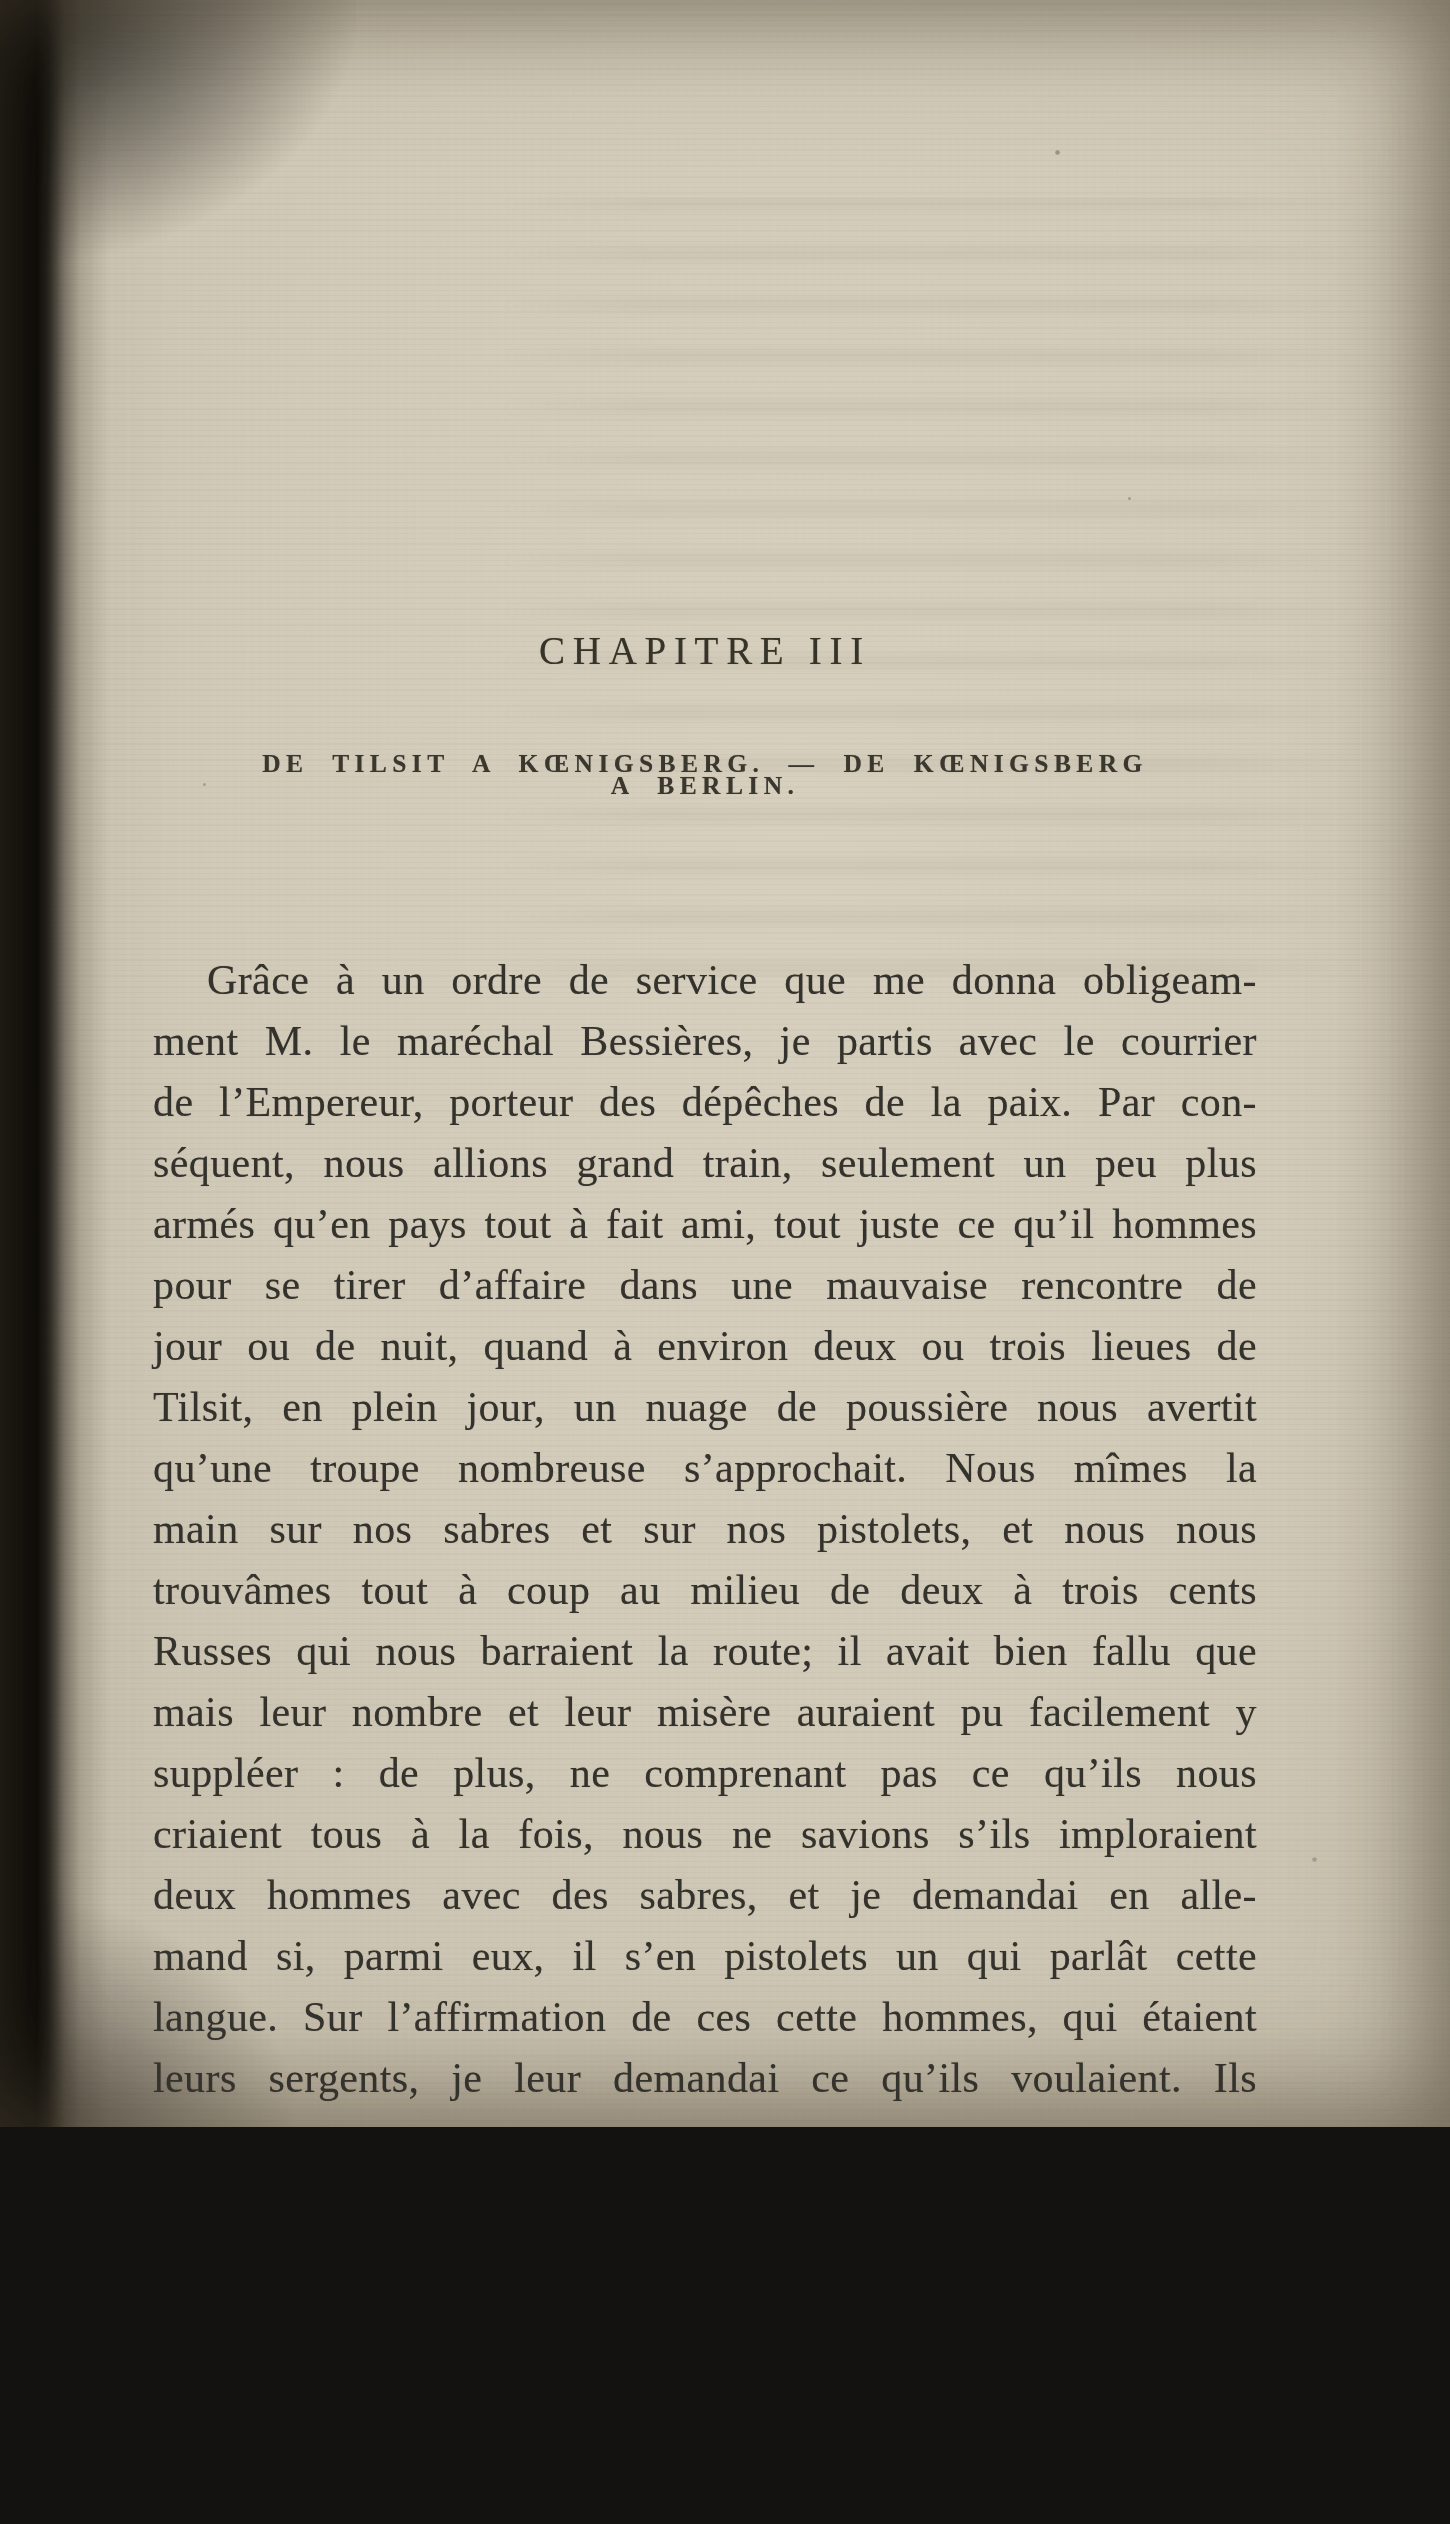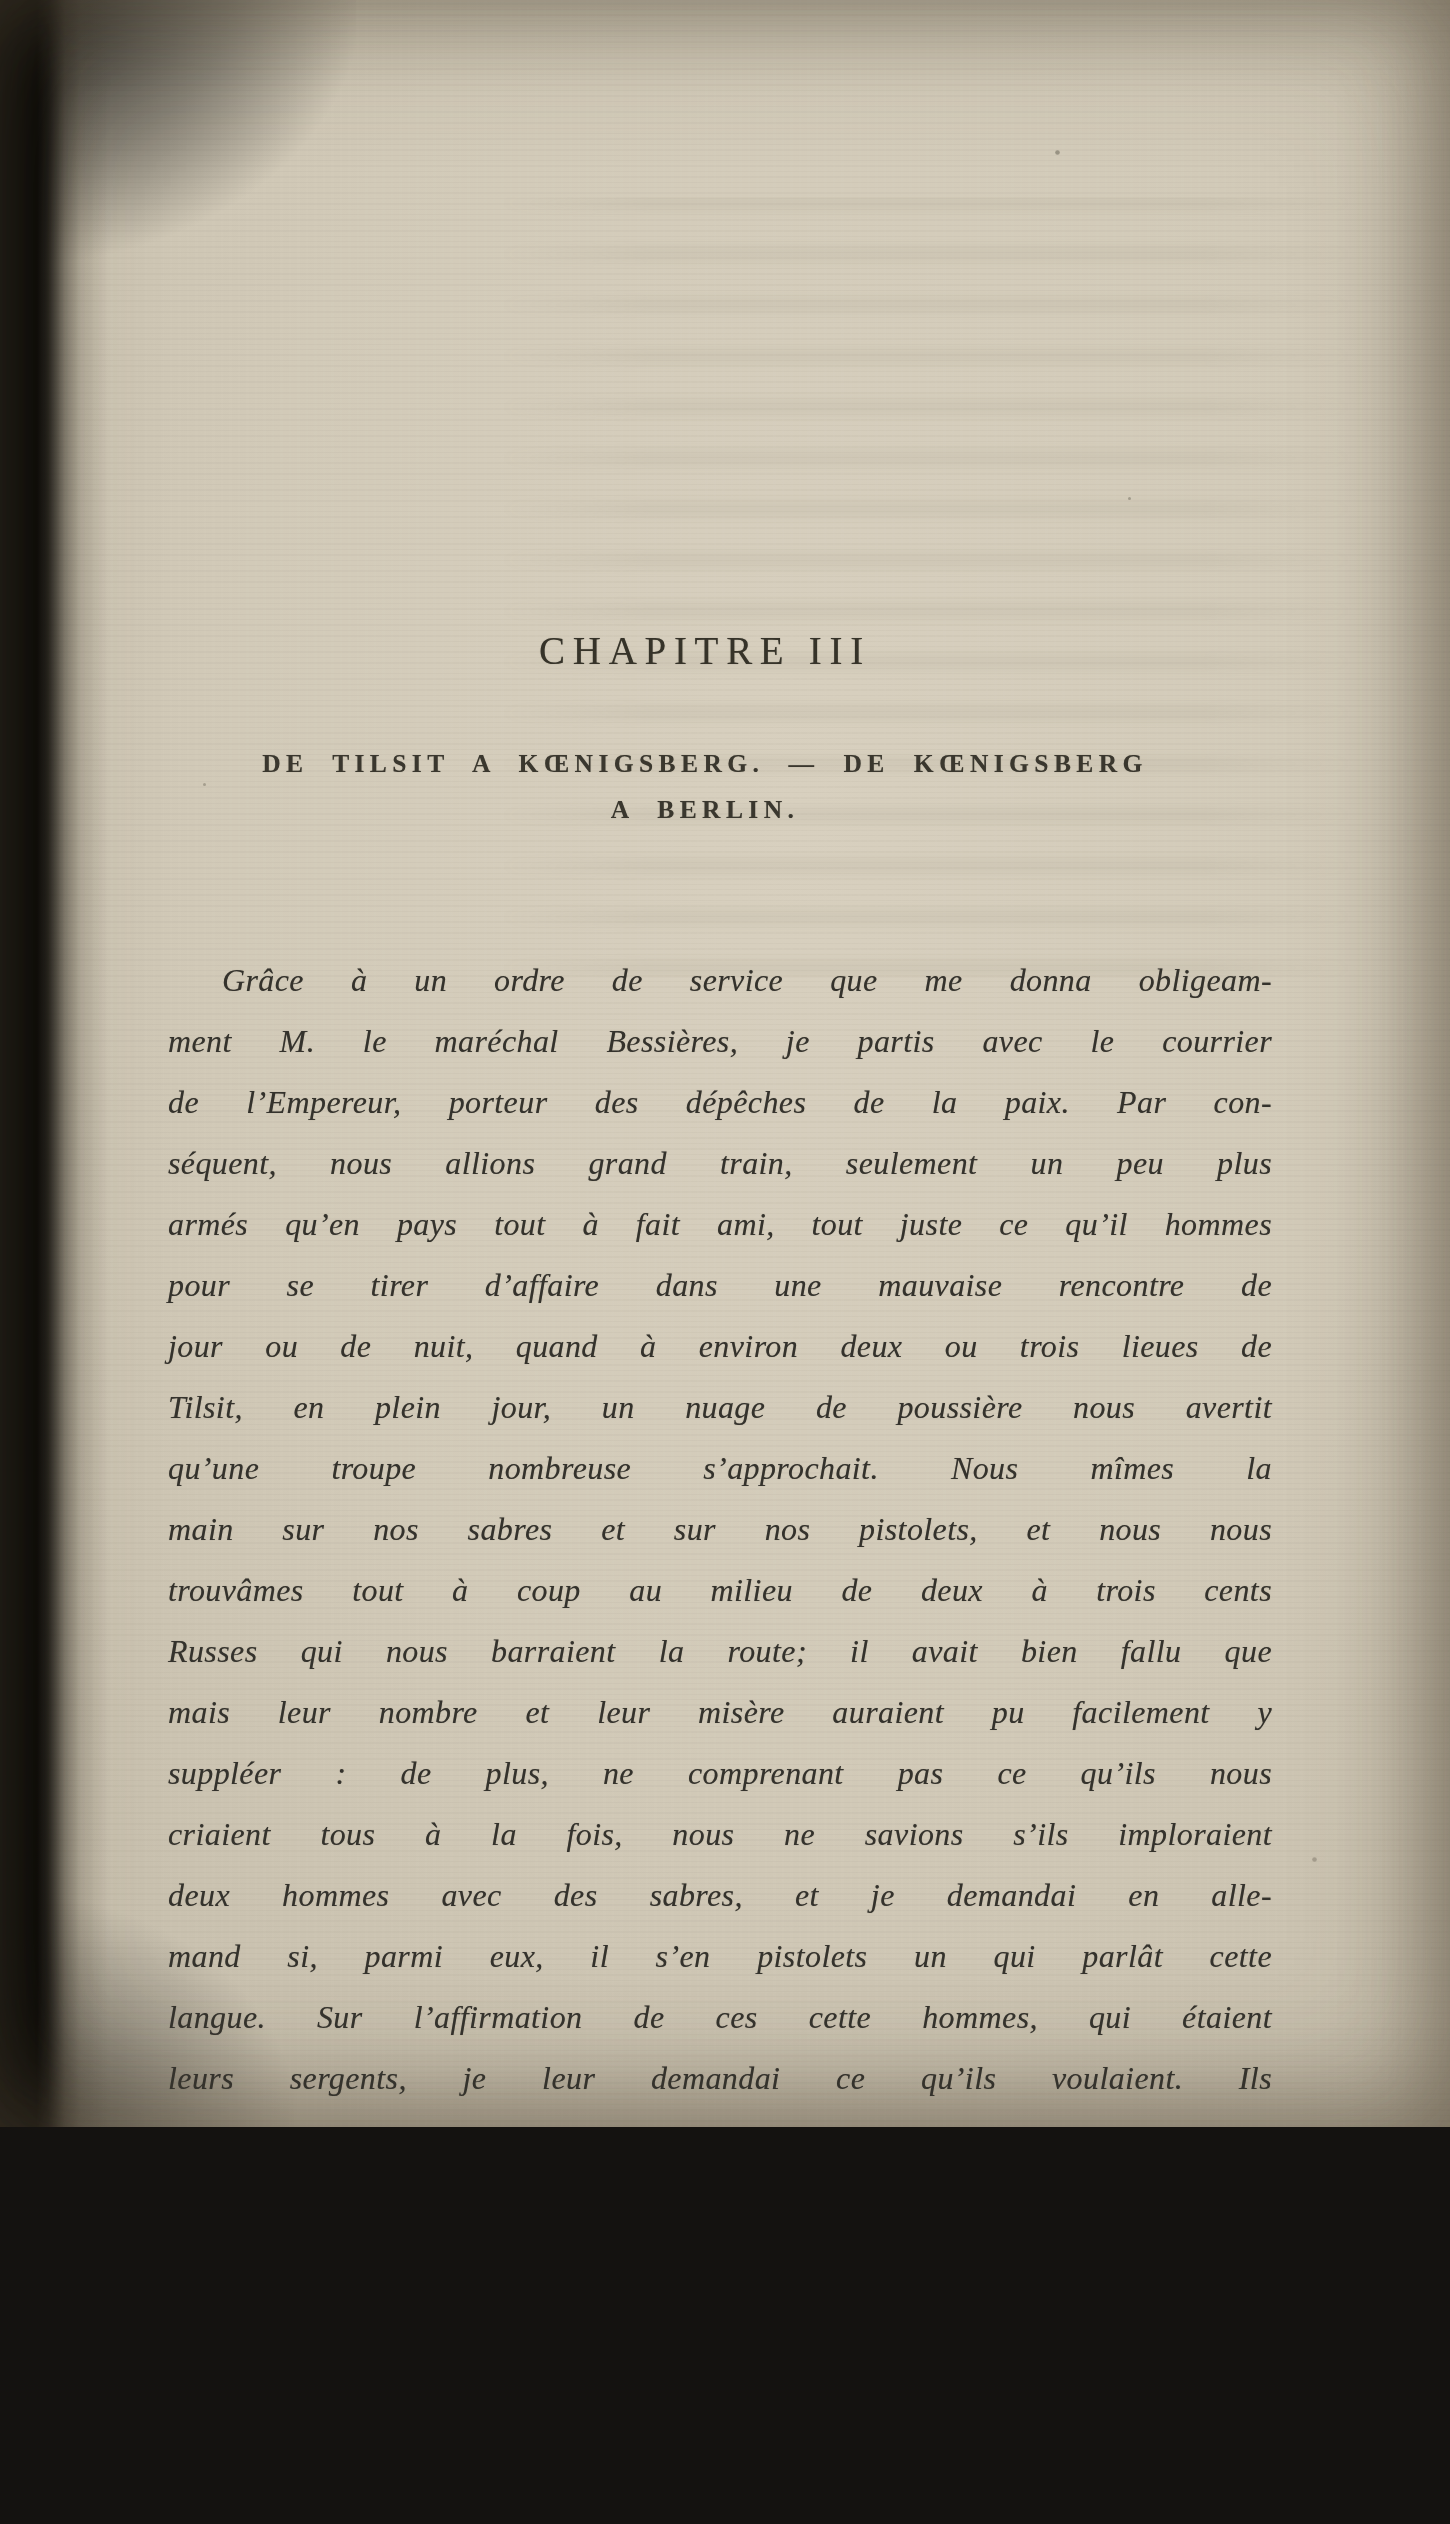--- a/index.html
+++ b/index.html
@@ -121,31 +121,30 @@
     width: 1104px;
     text-align: center;
     font-size: 25.5px;
     font-weight: 700;
     letter-spacing: 5.4px;
     word-spacing: 12.4px;
     color: #3a372e;
     text-shadow: 0 0 0.8px rgba(58,55,46,0.4);
   }
   .subtitle-1 { top: 749px; }
-  .subtitle-2 { top: 795px; }
+  .subtitle-2 { top: 771px; }
 
   .body-text {
     position: absolute;
     top: 950px;
-    left: 168px;
+    left: 153px;
     width: 1104px;
-    font-size: 32px;
+    font-size: 42px;
     color: #34322c;
     text-shadow: 0 0 0.8px rgba(52,50,44,0.4);
-    font-style: italic;
   }
   .bline {
     height: 61px;
     line-height: 61px;
     text-align: justify;
     text-align-last: justify;
     letter-spacing: 0.4px;
     word-spacing: 3.1px;
     white-space: nowrap;
   }

